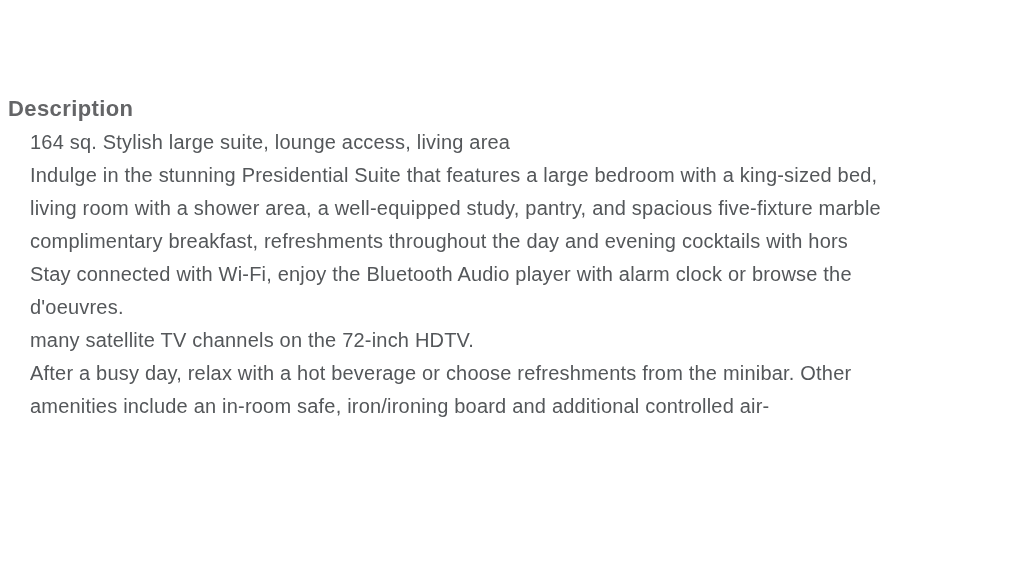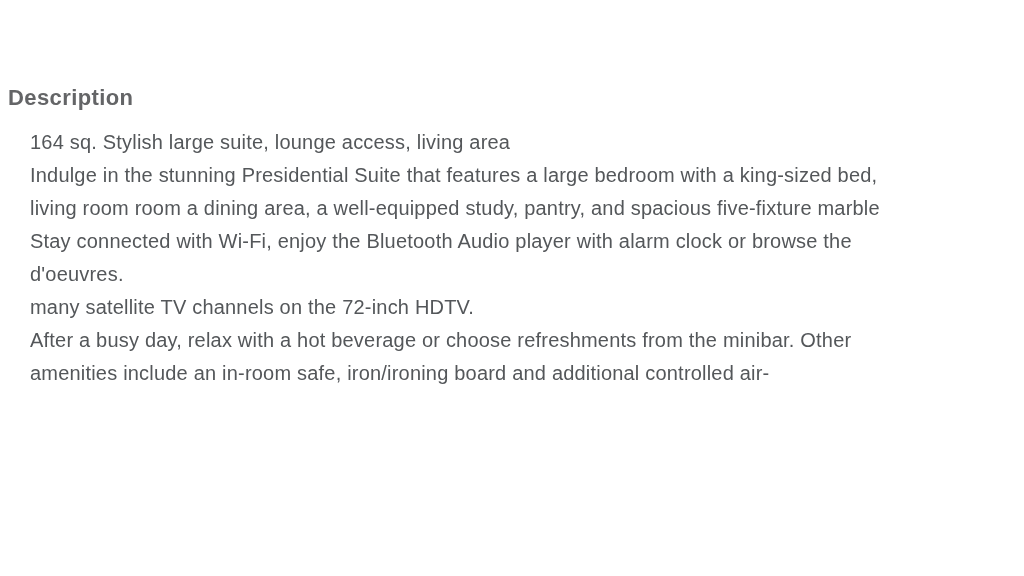--- a/index.html
+++ b/index.html
@@ -17,21 +17,21 @@
     font-family: "Liberation Sans", sans-serif;
   }
   .page {
     position: relative;
     width: 1024px;
     height: 576px;
   }
   .section-title {
     position: absolute;
     left: 8px;
-    top: 85px;
+    top: 96px;
     margin: 0;
     font-size: 22px;
     line-height: 26px;
     font-weight: 700;
     letter-spacing: 0.4px;
     color: var(--heading-color);
   }
   .description-body {
     position: absolute;
     left: 30px;
@@ -48,20 +48,21 @@
 </style>
 </head>
 <body>
 
 <div class="page">
   <h2 class="section-title">Description</h2>
 
   <div class="description-body">
     <div class="description-line">164 sq. Stylish large suite, lounge access, living area</div>
     <div class="description-line">Indulge in the stunning Presidential Suite that features a large bedroom with a king-sized bed,</div>
-    <div class="description-line">living room room a dining area, a well-equipped study, pantry, and spacious five-fixture marble</div>
+    <div class="description-line">living room with a shower area, a well-equipped study, pantry, and spacious five-fixture marble</div>
+    <div class="description-line">complimentary breakfast, refreshments throughout the day and evening cocktails with hors</div>
     <div class="description-line">Stay connected with Wi-Fi, enjoy the Bluetooth Audio player with alarm clock or browse the</div>
     <div class="description-line">d'oeuvres.</div>
     <div class="description-line">many satellite TV channels on the 72-inch HDTV.</div>
     <div class="description-line">After a busy day, relax with a hot beverage or choose refreshments from the minibar. Other</div>
     <div class="description-line">amenities include an in-room safe, iron/ironing board and additional controlled air-</div>
   </div>
 </div>
 
 </body></html>

